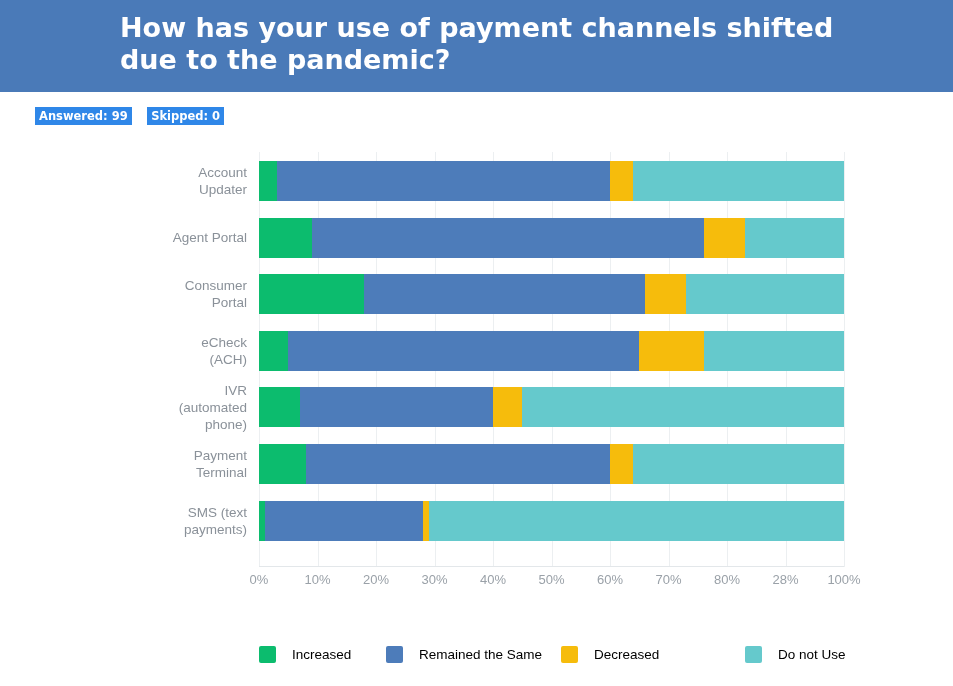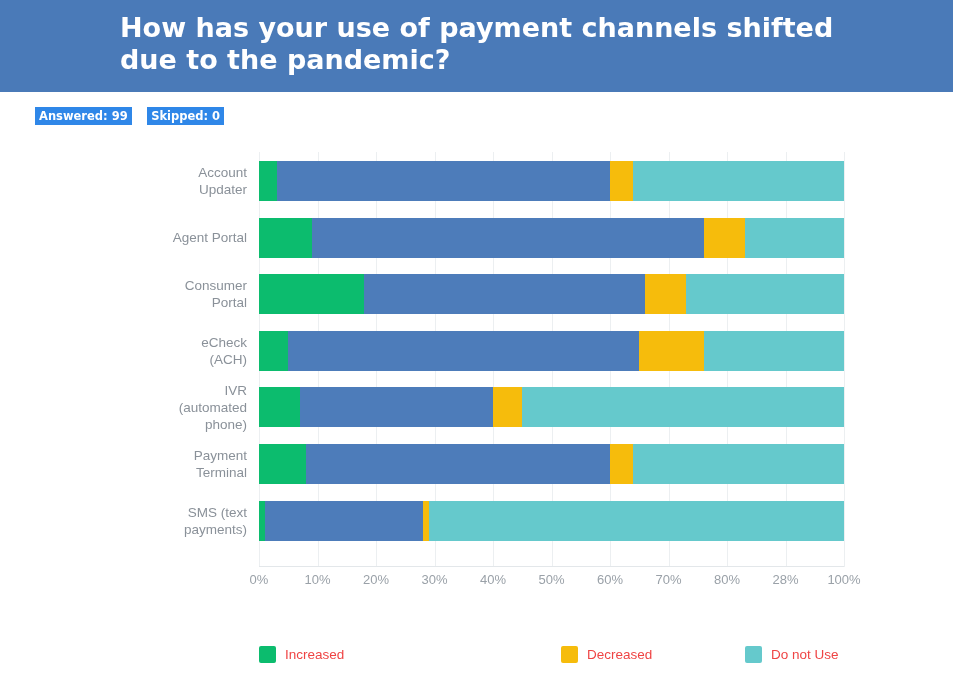--- a/index.html
+++ b/index.html
@@ -153,22 +153,22 @@
   }
   .legend-swatch {
     display: inline-block;
     width: 17px;
     height: 17px;
     border-radius: 2px;
     vertical-align: middle;
   }
   .legend-text {
     display: inline-block;
-    margin-left: 9px;
-    color: #ef4444;
+    margin-left: 16px;
+    color: #000000;
     font-family: "Liberation Sans", sans-serif;
     font-size: 13.5px;
     vertical-align: middle;
   }
 </style>
 </head>
 <body>
 
 <div id="header-band">
   <div id="header-title">How has your use of payment channels shifted
@@ -279,16 +279,17 @@
       <div class="xtick" style="left: 481px;">40%</div>
       <div class="xtick" style="left: 539.5px;">50%</div>
       <div class="xtick" style="left: 598px;">60%</div>
       <div class="xtick" style="left: 656.5px;">70%</div>
       <div class="xtick" style="left: 715px;">80%</div>
       <div class="xtick" style="left: 773.5px;">28%</div>
       <div class="xtick" style="left: 832px;">100%</div>
     </div>
   <div id="legend">
       <div class="legend-item" style="left: 0px;"><span class="legend-swatch" style="background: rgb(12, 188, 110);"></span><span class="legend-text">Increased</span></div>
+      <div class="legend-item" style="left: 127px;"><span class="legend-swatch" style="background: rgb(77, 124, 186);"></span><span class="legend-text">Remained the Same</span></div>
       <div class="legend-item" style="left: 302px;"><span class="legend-swatch" style="background: rgb(246, 188, 12);"></span><span class="legend-text">Decreased</span></div>
       <div class="legend-item" style="left: 446px; padding-left: 40px;"><span class="legend-swatch" style="background: rgb(101, 201, 204);"></span><span class="legend-text">Do not Use</span></div>
     </div>
 </div>
 
 </body></html>

